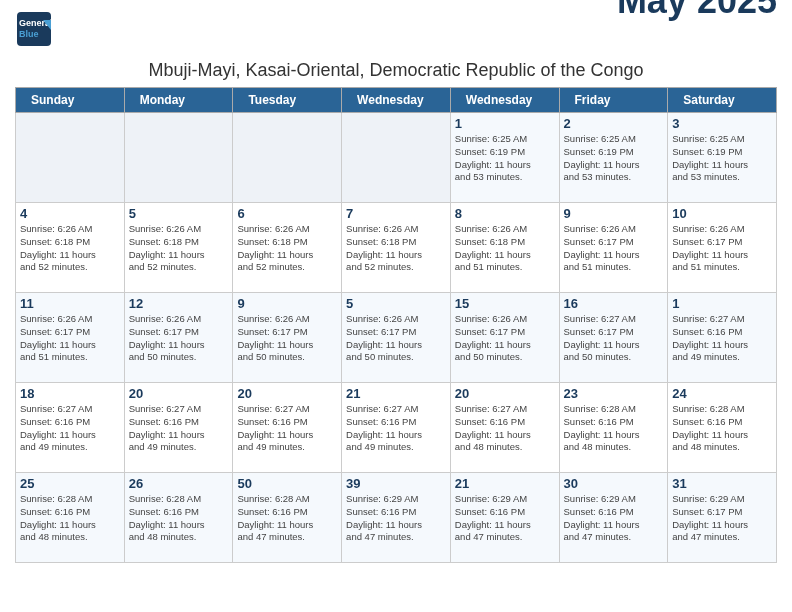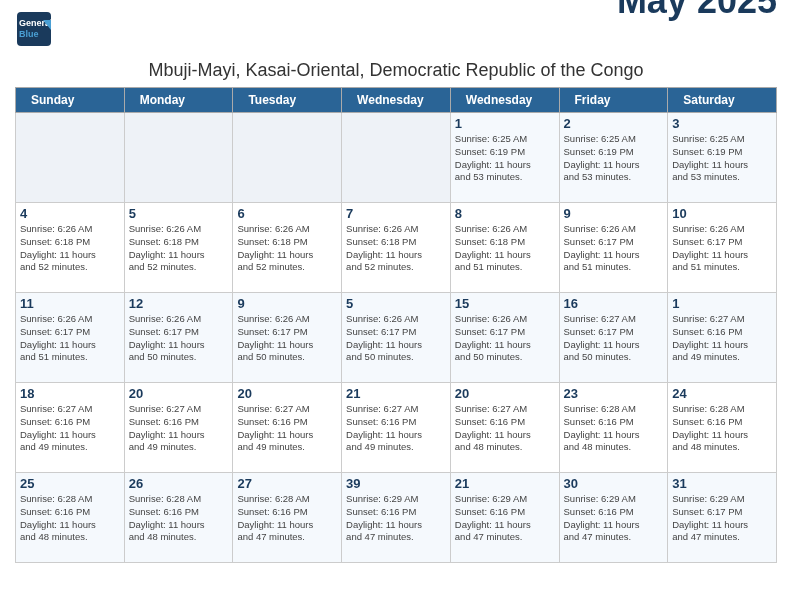--- a/index.html
+++ b/index.html
@@ -301,21 +301,21 @@
 and 48 minutes.</div>
         </td>
         <td>
           <span class="day-num">26</span>
           <div class="day-info" style="white-space: pre-line;">Sunrise: 6:28 AM
 Sunset: 6:16 PM
 Daylight: 11 hours
 and 48 minutes.</div>
         </td>
         <td>
-          <span class="day-num">27</span>
+          <span class="day-num">50</span>
           <div class="day-info" style="white-space: pre-line;">Sunrise: 6:28 AM
 Sunset: 6:16 PM
 Daylight: 11 hours
 and 47 minutes.</div>
         </td>
         <td>
           <span class="day-num">39</span>
           <div class="day-info" style="white-space: pre-line;">Sunrise: 6:29 AM
 Sunset: 6:16 PM
 Daylight: 11 hours

